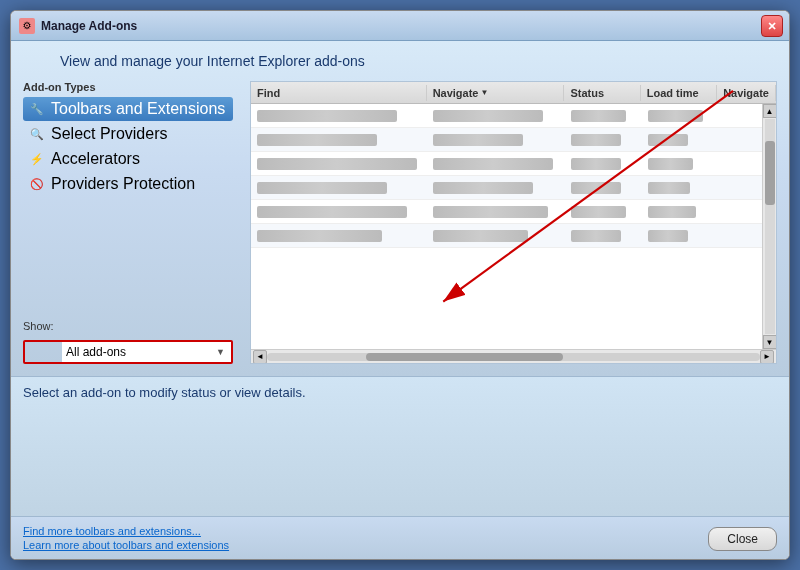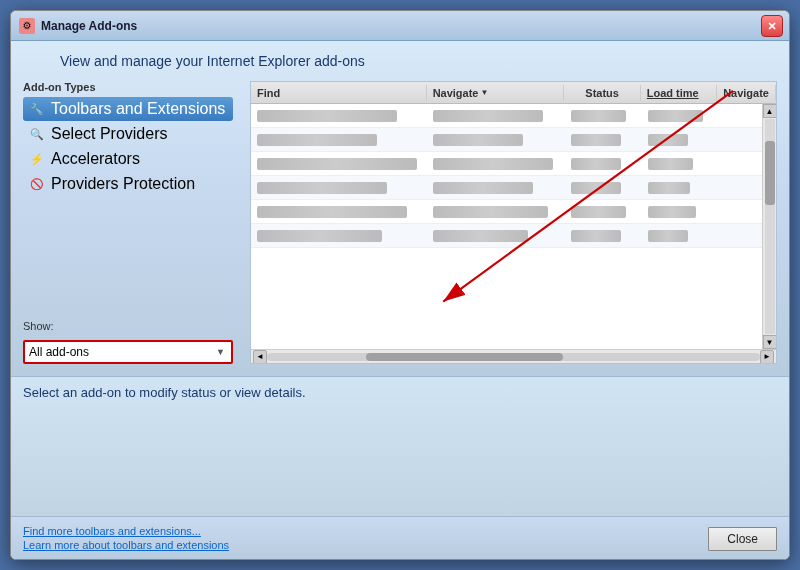--- a/index.html
+++ b/index.html
@@ -165,20 +165,21 @@
       background: white;
       font-size: 12px;
       cursor: pointer;
       outline: none;
       appearance: none;
       -webkit-appearance: none;
     }
 
     .dropdown-container {
       position: relative;
+      padding-left: 37px;
     }
 
     .dropdown-container::after {
       content: '▼';
       position: absolute;
       right: 6px;
       top: 50%;
       transform: translateY(-50%);
       font-size: 9px;
       color: #555;
@@ -211,22 +212,22 @@
       border-right: 1px solid #ccc;
       cursor: pointer;
       user-select: none;
       display: flex;
       align-items: center;
       gap: 2px;
     }
 
     .col-name { width: 185px; }
     .col-publisher { width: 145px; }
-    .col-status { width: 80px; justify-content: center; }
-    .col-loadtime { width: 80px; text-decoration: underline; }
+    .col-status { width: 80px; }
+    .col-loadtime { width: 80px; }
     .col-navigate { width: 60px; }
 
     .table-body {
       flex: 1;
       overflow-y: auto;
       overflow-x: auto;
     }
 
     .table-row {
       display: flex;
@@ -369,21 +370,21 @@
       color: #0a66cc;
       font-size: 11px;
       text-decoration: underline;
       cursor: pointer;
     }
 
     .close-button {
       padding: 4px 18px;
       background: linear-gradient(to bottom, #f0f0f0, #d8d8d8);
       border: 1px solid #888;
-      border-radius: 1px;
+      border-radius: 9px;
       font-size: 12px;
       cursor: pointer;
       color: #222;
     }
 
     
     .arrow-overlay {
       position: absolute;
       top: 0;
       left: 0;

